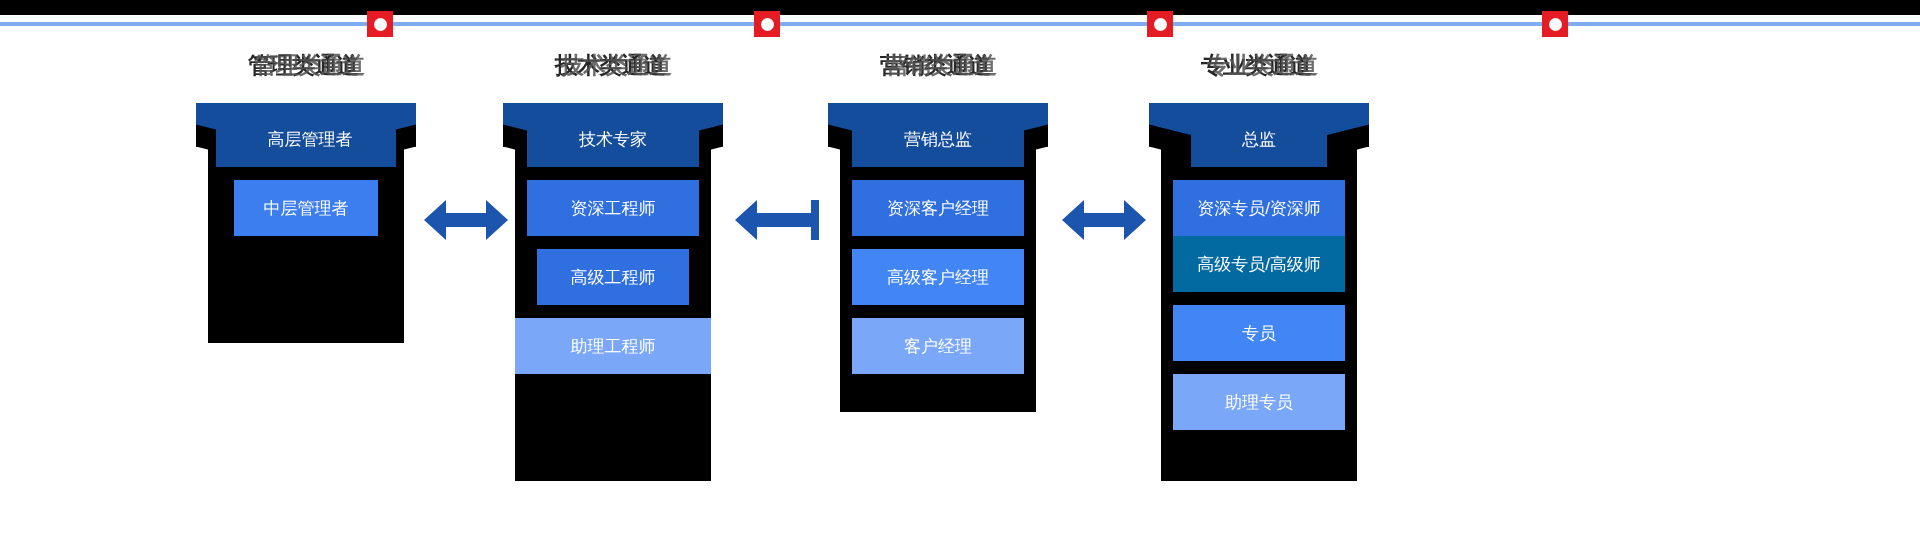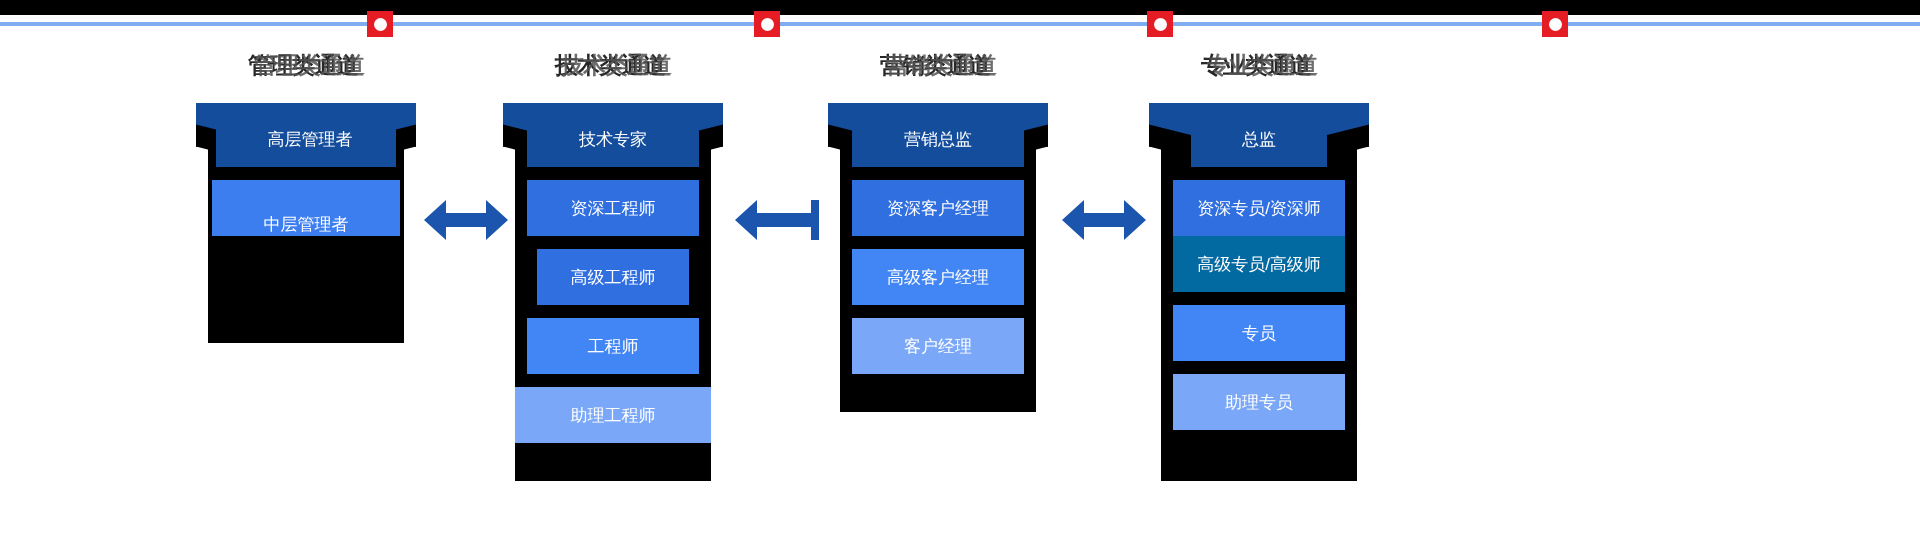--- a/index.html
+++ b/index.html
@@ -167,43 +167,40 @@
     <div class="channel" style="left: 208px; width: 196px;">
       <div class="channel-title">
         <span class="ghost">管理类通道</span>
         <span class="fore">管理类通道</span>
       </div>
       <div class="ladder" style="background: rgb(0, 0, 0); height: 232px;">
         <div class="cap" style="width: 220px; background: rgb(19, 77, 156);"></div>
         <div class="rung" style="width: 172px; height: 56px; background: rgb(19, 77, 156); color: rgb(255, 255, 255); margin-top: 26px; padding-left: 8px;">
           <span>高层管理者</span>
         </div>
-        <div class="rung" style="width: 188px; height: 56px; background: rgb(60, 125, 239); color: rgb(255, 255, 255); margin-top: 13px; align-items: flex-end;">
+        <div class="rung" style="width: 144px; height: 56px; background: rgb(60, 125, 239); color: rgb(255, 255, 255); margin-top: 13px;">
           <span>中层管理者</span>
         </div>
       </div>
     </div>
     <div class="channel" style="left: 515px; width: 196px;">
       <div class="channel-title">
         <span class="ghost">技术类通道</span>
         <span class="fore">技术类通道</span>
       </div>
       <div class="ladder" style="background: rgb(0, 0, 0); height: 370px;">
         <div class="cap" style="width: 220px; background: rgb(19, 77, 156);"></div>
         <div class="rung" style="width: 172px; height: 56px; background: rgb(19, 77, 156); color: rgb(255, 255, 255); margin-top: 26px;">
           <span>技术专家</span>
         </div>
         <div class="rung" style="width: 172px; height: 56px; background: rgb(47, 111, 224); color: rgb(255, 255, 255); margin-top: 13px;">
           <span>资深工程师</span>
         </div>
         <div class="rung" style="width: 152px; height: 56px; background: rgb(47, 111, 224); color: rgb(255, 255, 255); margin-top: 13px;">
           <span>高级工程师</span>
-        </div>
-        <div class="rung" style="width: 172px; height: 56px; background: rgb(66, 133, 244); color: rgb(255, 255, 255); margin-top: 13px;">
-          <span>工程师</span>
         </div>
         <div class="rung" style="width: 196px; height: 56px; background: rgb(122, 167, 247); color: rgb(255, 255, 255); margin-top: 13px;">
           <span>助理工程师</span>
         </div>
       </div>
     </div>
     <div class="channel" style="left: 840px; width: 196px;">
       <div class="channel-title">
         <span class="ghost">营销类通道</span>
         <span class="fore">营销类通道</span>

